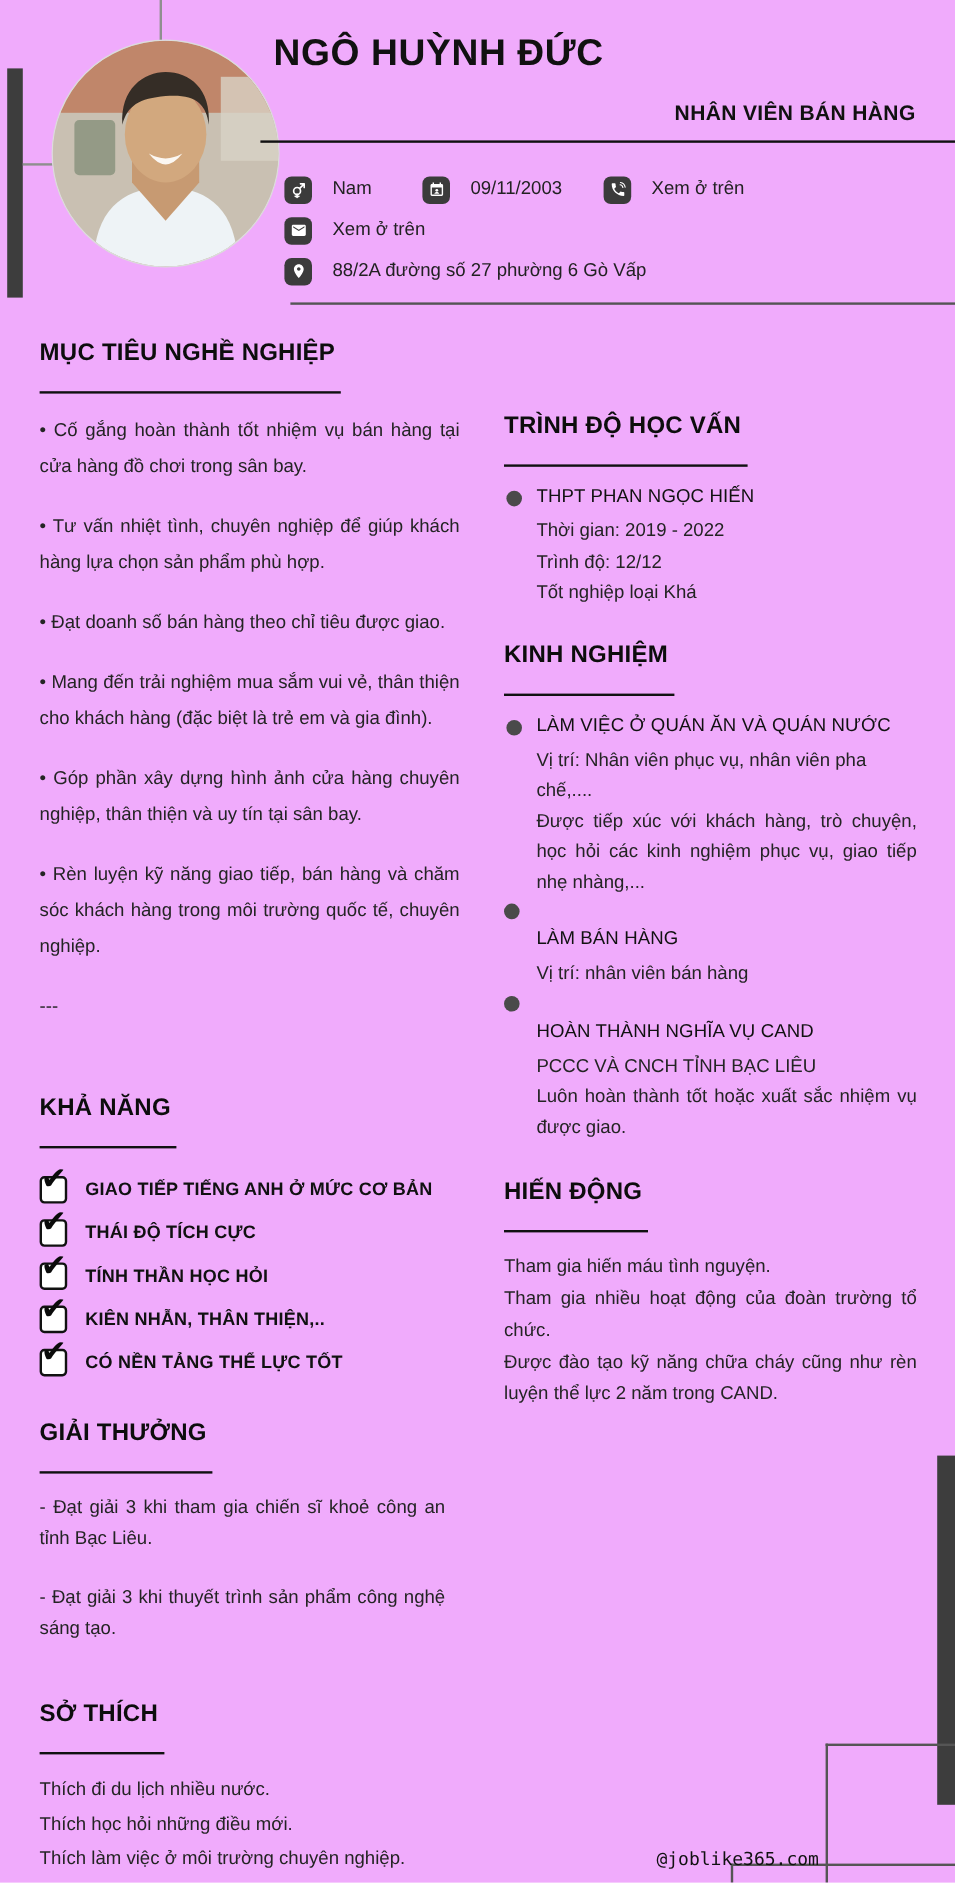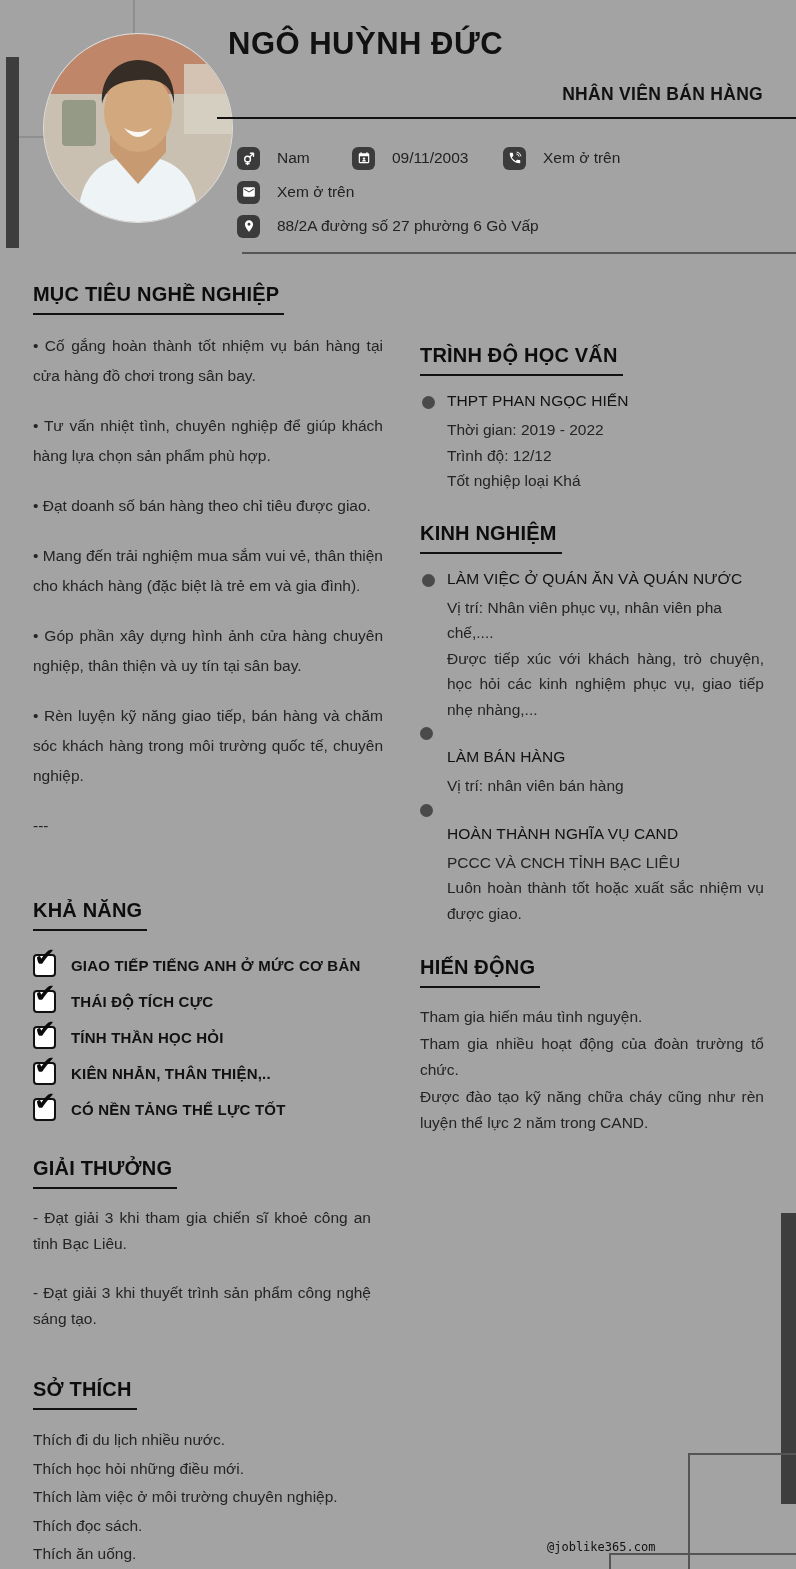--- a/index.html
+++ b/index.html
@@ -1,17 +1,17 @@
 <!DOCTYPE html>
 <html><head>
 <meta charset="utf-8">
 <style>
   html,body{margin:0;padding:0;background:#ffffff;}
   .page{
-    position:relative;width:796px;height:1569px;background:#a3a3a3;overflow:hidden;
+    position:relative;width:796px;height:1569px;background:#f0abfc;overflow:hidden;
     font-family:"Liberation Sans", sans-serif;color:#1f1f1f;
   }
   
   .deco{position:absolute;background:#3d3d3d;}
   .deco-line{position:absolute;background:#8f8f8f;}
   .thin-line{position:absolute;background:#555;}
   .bar-left{left:6px;top:57px;width:13px;height:191px;}
   .bar-right{left:781px;top:1213px;width:15px;height:291px;}
   .tick-v{left:133px;top:0;width:2px;height:34px;}
   .tick-h{left:19px;top:136px;width:25px;height:2px;}
@@ -41,21 +41,21 @@
     display:flex;align-items:center;justify-content:center;
   }
   .cicon svg{display:block;}
   .clabel{font-size:15.5px;color:#222;white-space:nowrap;}
   
   .col{position:absolute;}
   .col-left{left:33px;top:283px;width:350px;}
   .col-right{left:420px;top:304px;width:344px;margin-top:40px;}
   .sec-head{
     display:inline-block;font-size:20px;font-weight:800;color:#0d0d0d;
-    letter-spacing:.2px;padding:0 5px 7px 0;border-bottom:2.5px solid #111;
+    letter-spacing:.2px;padding:0 5px 20px 0;border-bottom:2.5px solid #111;
     margin:0 0 16px 0;white-space:nowrap;
   }
   .sec{margin:0;}
   .objective p{
     font-size:15.5px;line-height:30px;text-align:justify;
     margin:0 0 20px 0;color:#242424;
   }
   .objective p.dashes{margin:10px 0 0 0;}
   .sec-skills{margin-top:58px;}
   .skill{display:flex;align-items:center;gap:15px;height:36px;}
@@ -82,21 +82,21 @@
   .entry.dot-above::before{top:-21px;left:0;}
   .etitle{font-size:15.5px;font-weight:400;color:#111;letter-spacing:.1px;margin-bottom:7px;white-space:nowrap;}
   .eline{font-size:15.5px;line-height:25.5px;color:#242424;}
   .eline.just{text-align:justify;}
   .sec-exp{margin-top:28px;}
   .sec-act{margin-top:30px;}
   .sec-act .aline{font-size:15.5px;line-height:26.5px;color:#242424;text-align:justify;}
   
   .watermark{
     position:absolute;left:547px;top:1540px;font-family:"DejaVu Sans Mono", monospace;
-    font-size:12px;color:#111;white-space:nowrap;
+    font-size:15px;color:#111;white-space:nowrap;
   }
 </style>
 </head>
 <body>
 
 <div class="page">
 
   <div class="deco bar-left"></div>
   <div class="deco bar-right"></div>
   <div class="deco-line tick-v"></div>

